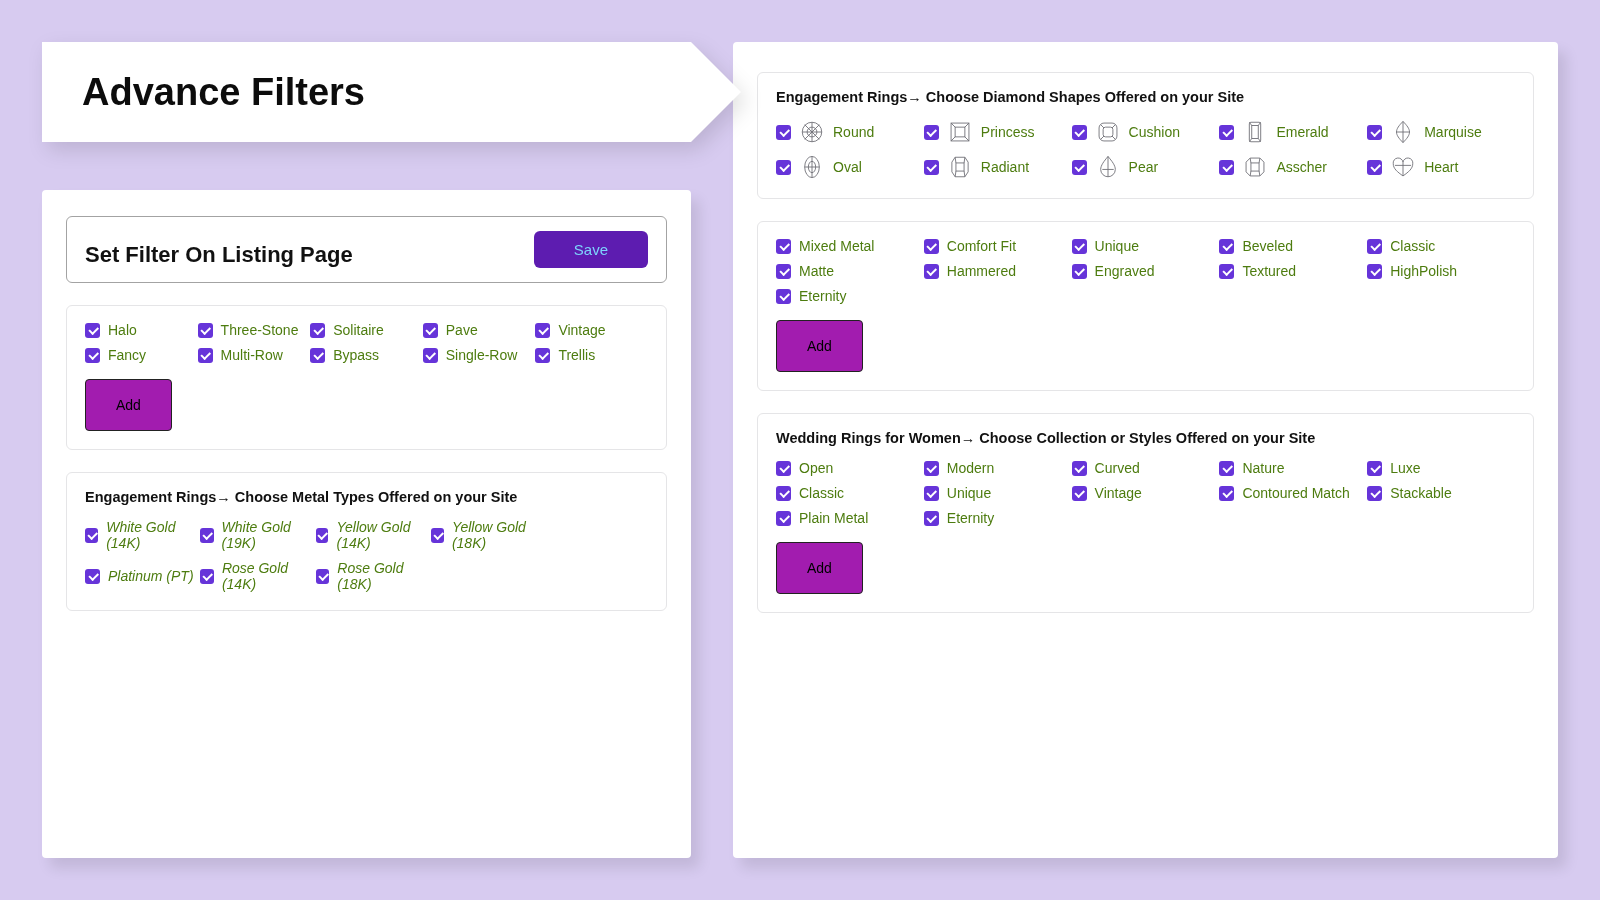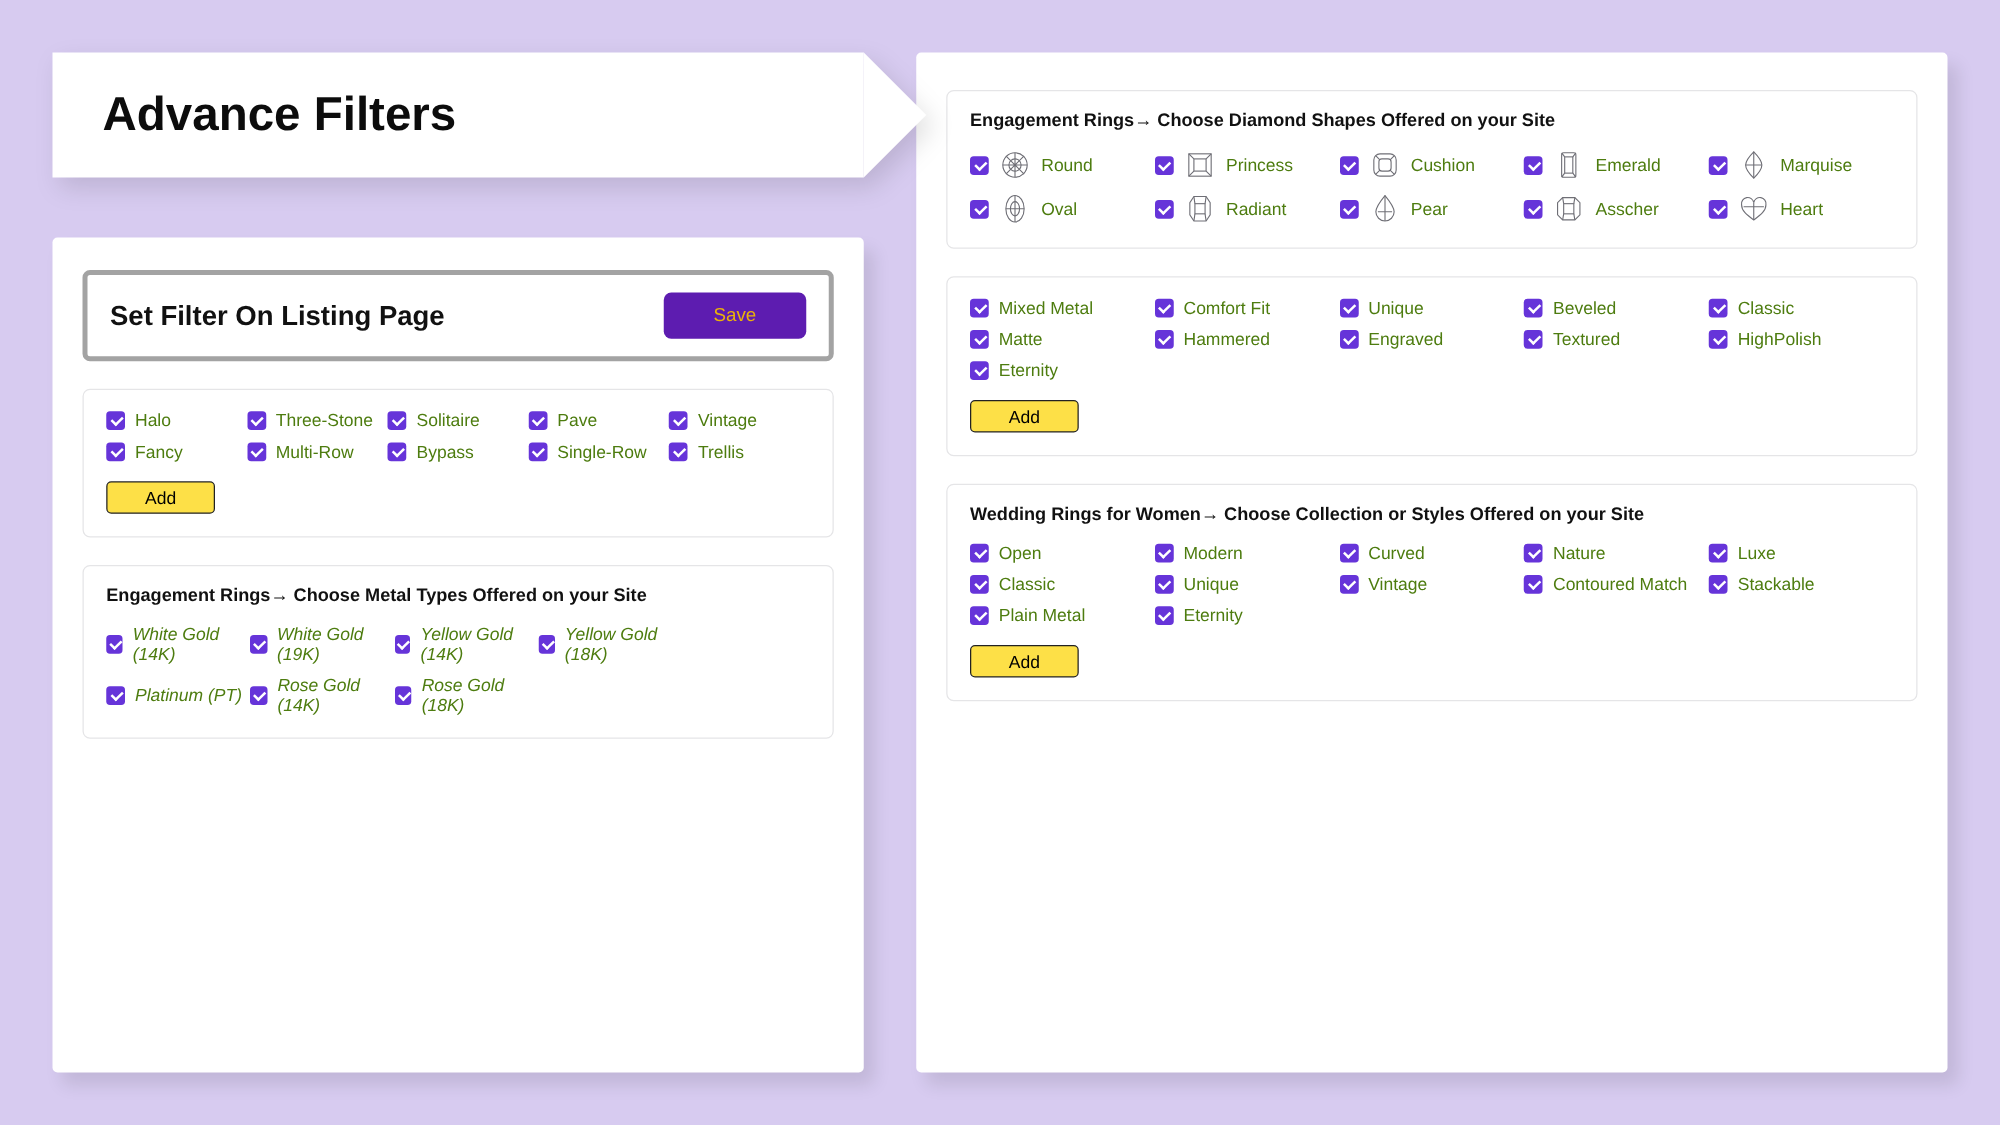--- a/index.html
+++ b/index.html
@@ -47,31 +47,31 @@
     box-shadow: 8px 10px 14px rgba(0,0,0,.10);
     padding: 26px 24px;
     display: flex;
     flex-direction: column;
     gap: 22px;
   }
   .left-col .card { flex: 1; }
   .right-col .card { flex: 1; padding-top: 30px; }
 
   .titlebar {
-    border: 4px solid #a3a3a3;
+    border: 1px solid #a3a3a3;
     border-radius: 6px;
     padding: 14px 18px;
     display: flex;
-    align-items: center;
+    align-items: flex-end;
     justify-content: space-between;
   }
   .titlebar h2 { font-size: 22px; font-weight: 700; color:#111; }
   .save-btn {
     background: #5d1cb0;
-    color: #eab308;
+    color: #7dd3fc;
     border: none;
     border-radius: 6px;
     padding: 10px 40px;
     font-size: 15px;
     cursor: pointer;
   }
 
   .section {
     border: 1px solid #e5e5e7;
     border-radius: 6px;
@@ -110,24 +110,24 @@
   }
   .shape-icon {
     width: 26px; height: 26px;
     display: inline-flex;
     align-items: center; justify-content: center;
   }
   .shape-icon svg { width: 26px; height: 26px; stroke:#6f6f76; fill:none; stroke-width:1.1; }
 
   .add-btn {
     margin-top: 16px;
-    background: #fde047;
+    background: #a21caf;
     border: 1.5px solid #222;
     border-radius: 4px;
-    padding: 4px 30px;
+    padding: 17px 30px;
     font-size: 14px;
     cursor: pointer;
   }
 </style>
 </head>
 <body>
 
 <div class="canvas">
   <div class="left-col">
     <div class="banner">

